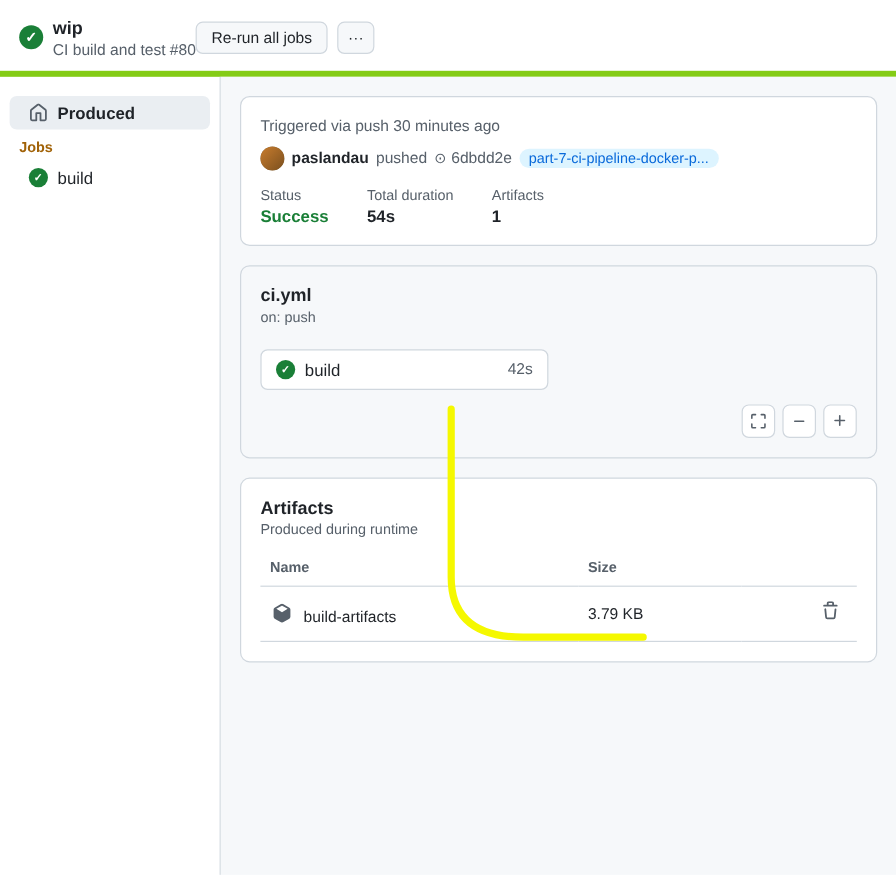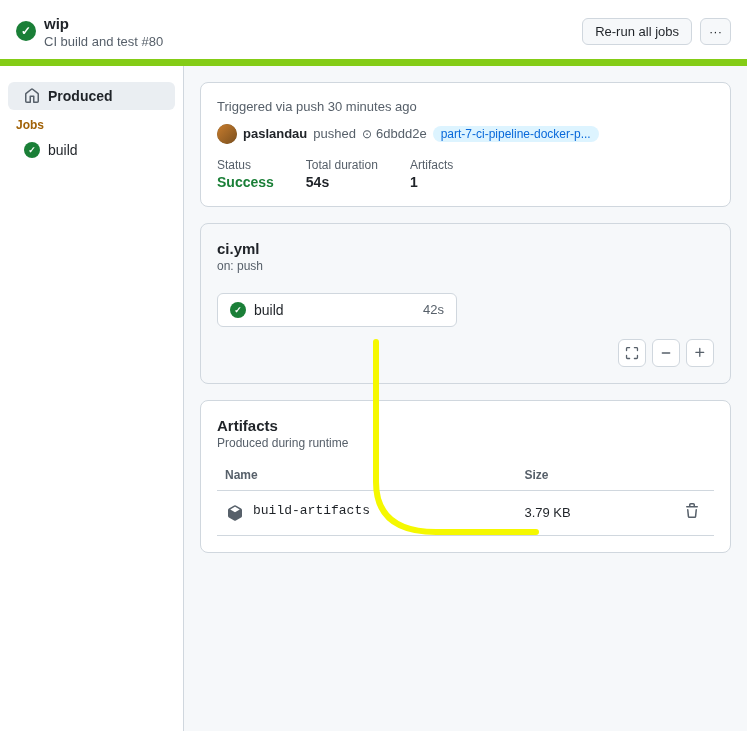--- a/index.html
+++ b/index.html
@@ -9,23 +9,22 @@
       color: #1f2328;
       background: #ffffff;
       width: 747px;
       min-height: 735px;
     }
 
     
     .page-header {
       display: flex;
       align-items: center;
-      justify-content: space-between;
       padding: 14px 16px 10px 16px;
-      border-bottom: 7px solid #84cc16;
+      border-bottom: 5px solid #84cc16;
     }
     .header-left {
       display: flex;
       align-items: center;
       gap: 8px;
     }
     .check-icon-green {
       width: 20px;
       height: 20px;
       background: #1a7f37;
@@ -315,23 +314,22 @@
       padding: 4px 8px 8px 8px;
       border-bottom: 1px solid #d0d7de;
     }
     .artifacts-table td {
       padding: 10px 8px;
       border-bottom: 1px solid #d0d7de;
       font-size: 13px;
     }
     .artifact-name-cell {
       display: flex;
-      align-items: flex-start;
+      align-items: flex-end;
       gap: 8px;
-      font-family: Liberation Mono, monospace;
     }
     .artifact-icon {
       width: 20px;
       height: 20px;
       display: flex;
       align-items: center;
       justify-content: center;
       color: #57606a;
     }
     .delete-btn {

